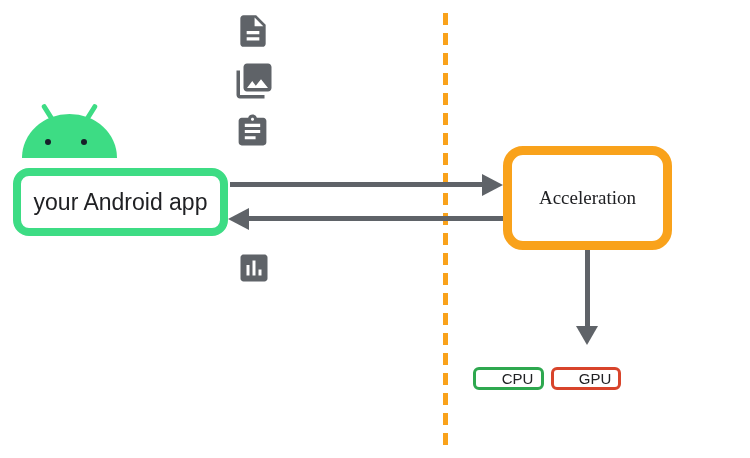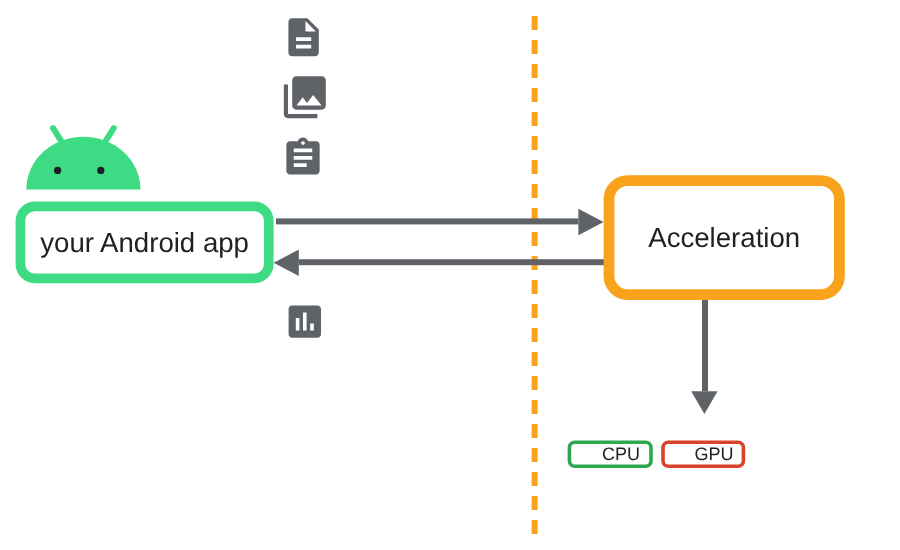--- a/index.html
+++ b/index.html
@@ -21,24 +21,24 @@
     border-radius:48px 48px 0 0 / 44px 44px 0 0;}
   .antenna{position:absolute;width:5px;height:21px;background:var(--android-green);border-radius:3px;top:0;}
   .antenna.l{left:24px;transform:rotate(-32deg);}
   .antenna.r{right:24px;transform:rotate(32deg);}
   .eye{position:absolute;width:6px;height:6px;border-radius:50%;background:#17202A;top:36px;}
   .eye.l{left:23px;} .eye.r{left:59px;}
   
   .app-box{position:absolute;left:13px;top:168px;width:215px;height:68px;box-sizing:border-box;
     background:#fff;border:8px solid var(--android-green);border-radius:16px;
     display:flex;align-items:center;justify-content:center;font-size:23px;}
-  .api-box{position:absolute;left:503px;top:146px;width:201px;height:104px;box-sizing:border-box;
+  .api-box{position:absolute;left:503px;top:146px;width:169px;height:104px;box-sizing:border-box;
     background:#fff;border:9px solid var(--orange);border-radius:20px;
     display:flex;flex-direction:column;align-items:center;justify-content:center;
-    font-size:23px;line-height:26px;text-align:center;}
+    font-size:19px;line-height:26px;text-align:center;font-family:Liberation Serif, serif;}
   .chip{position:absolute;top:367px;height:23px;box-sizing:border-box;background:#fff;border-radius:6px;
     display:flex;align-items:center;justify-content:center;font-size:15px;padding-left:18px;}
   .chip.cpu{left:473px;width:71px;border:3px solid var(--cpu-green);}
   .chip.gpu{left:551px;width:70px;border:3px solid var(--gpu-red);text-align:right;}
   
   .divider{position:absolute;left:443px;top:13px;width:5px;height:434px;
     background:repeating-linear-gradient(to bottom,var(--orange) 0 12px,transparent 12px 20px);}
   
   .hline{position:absolute;height:5px;background:var(--gray);}
   .vline{position:absolute;width:5px;background:var(--gray);}

